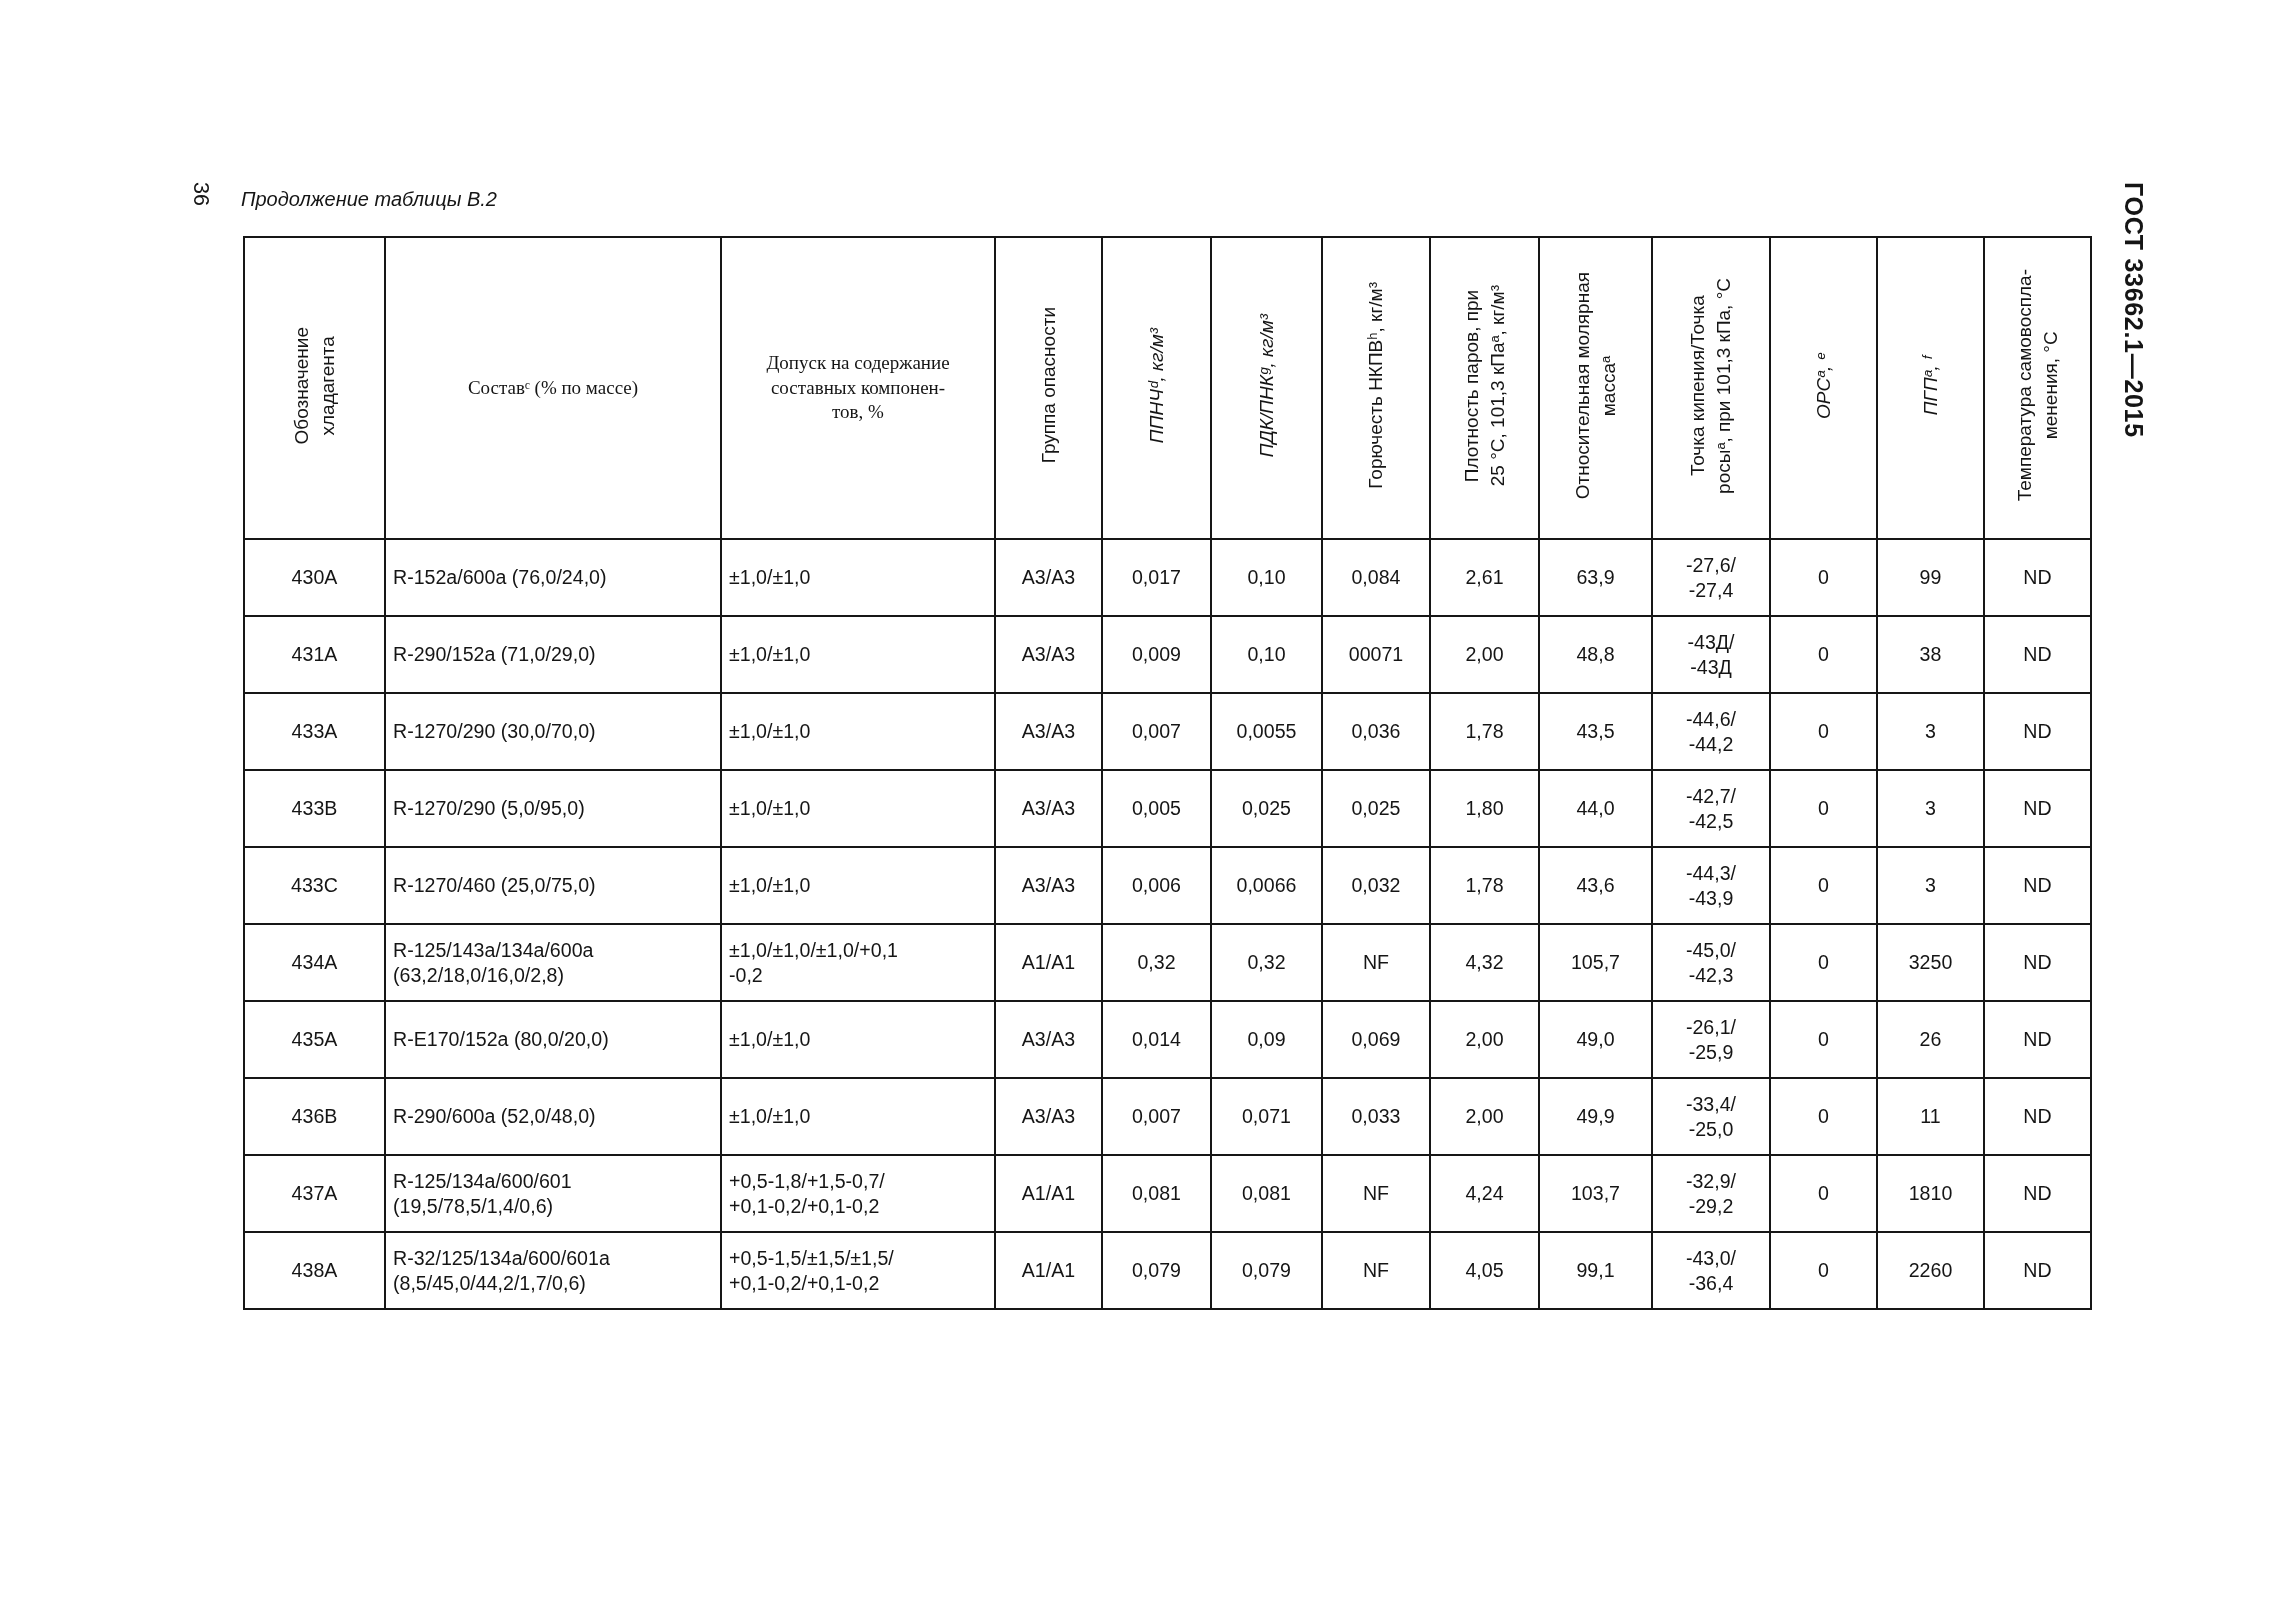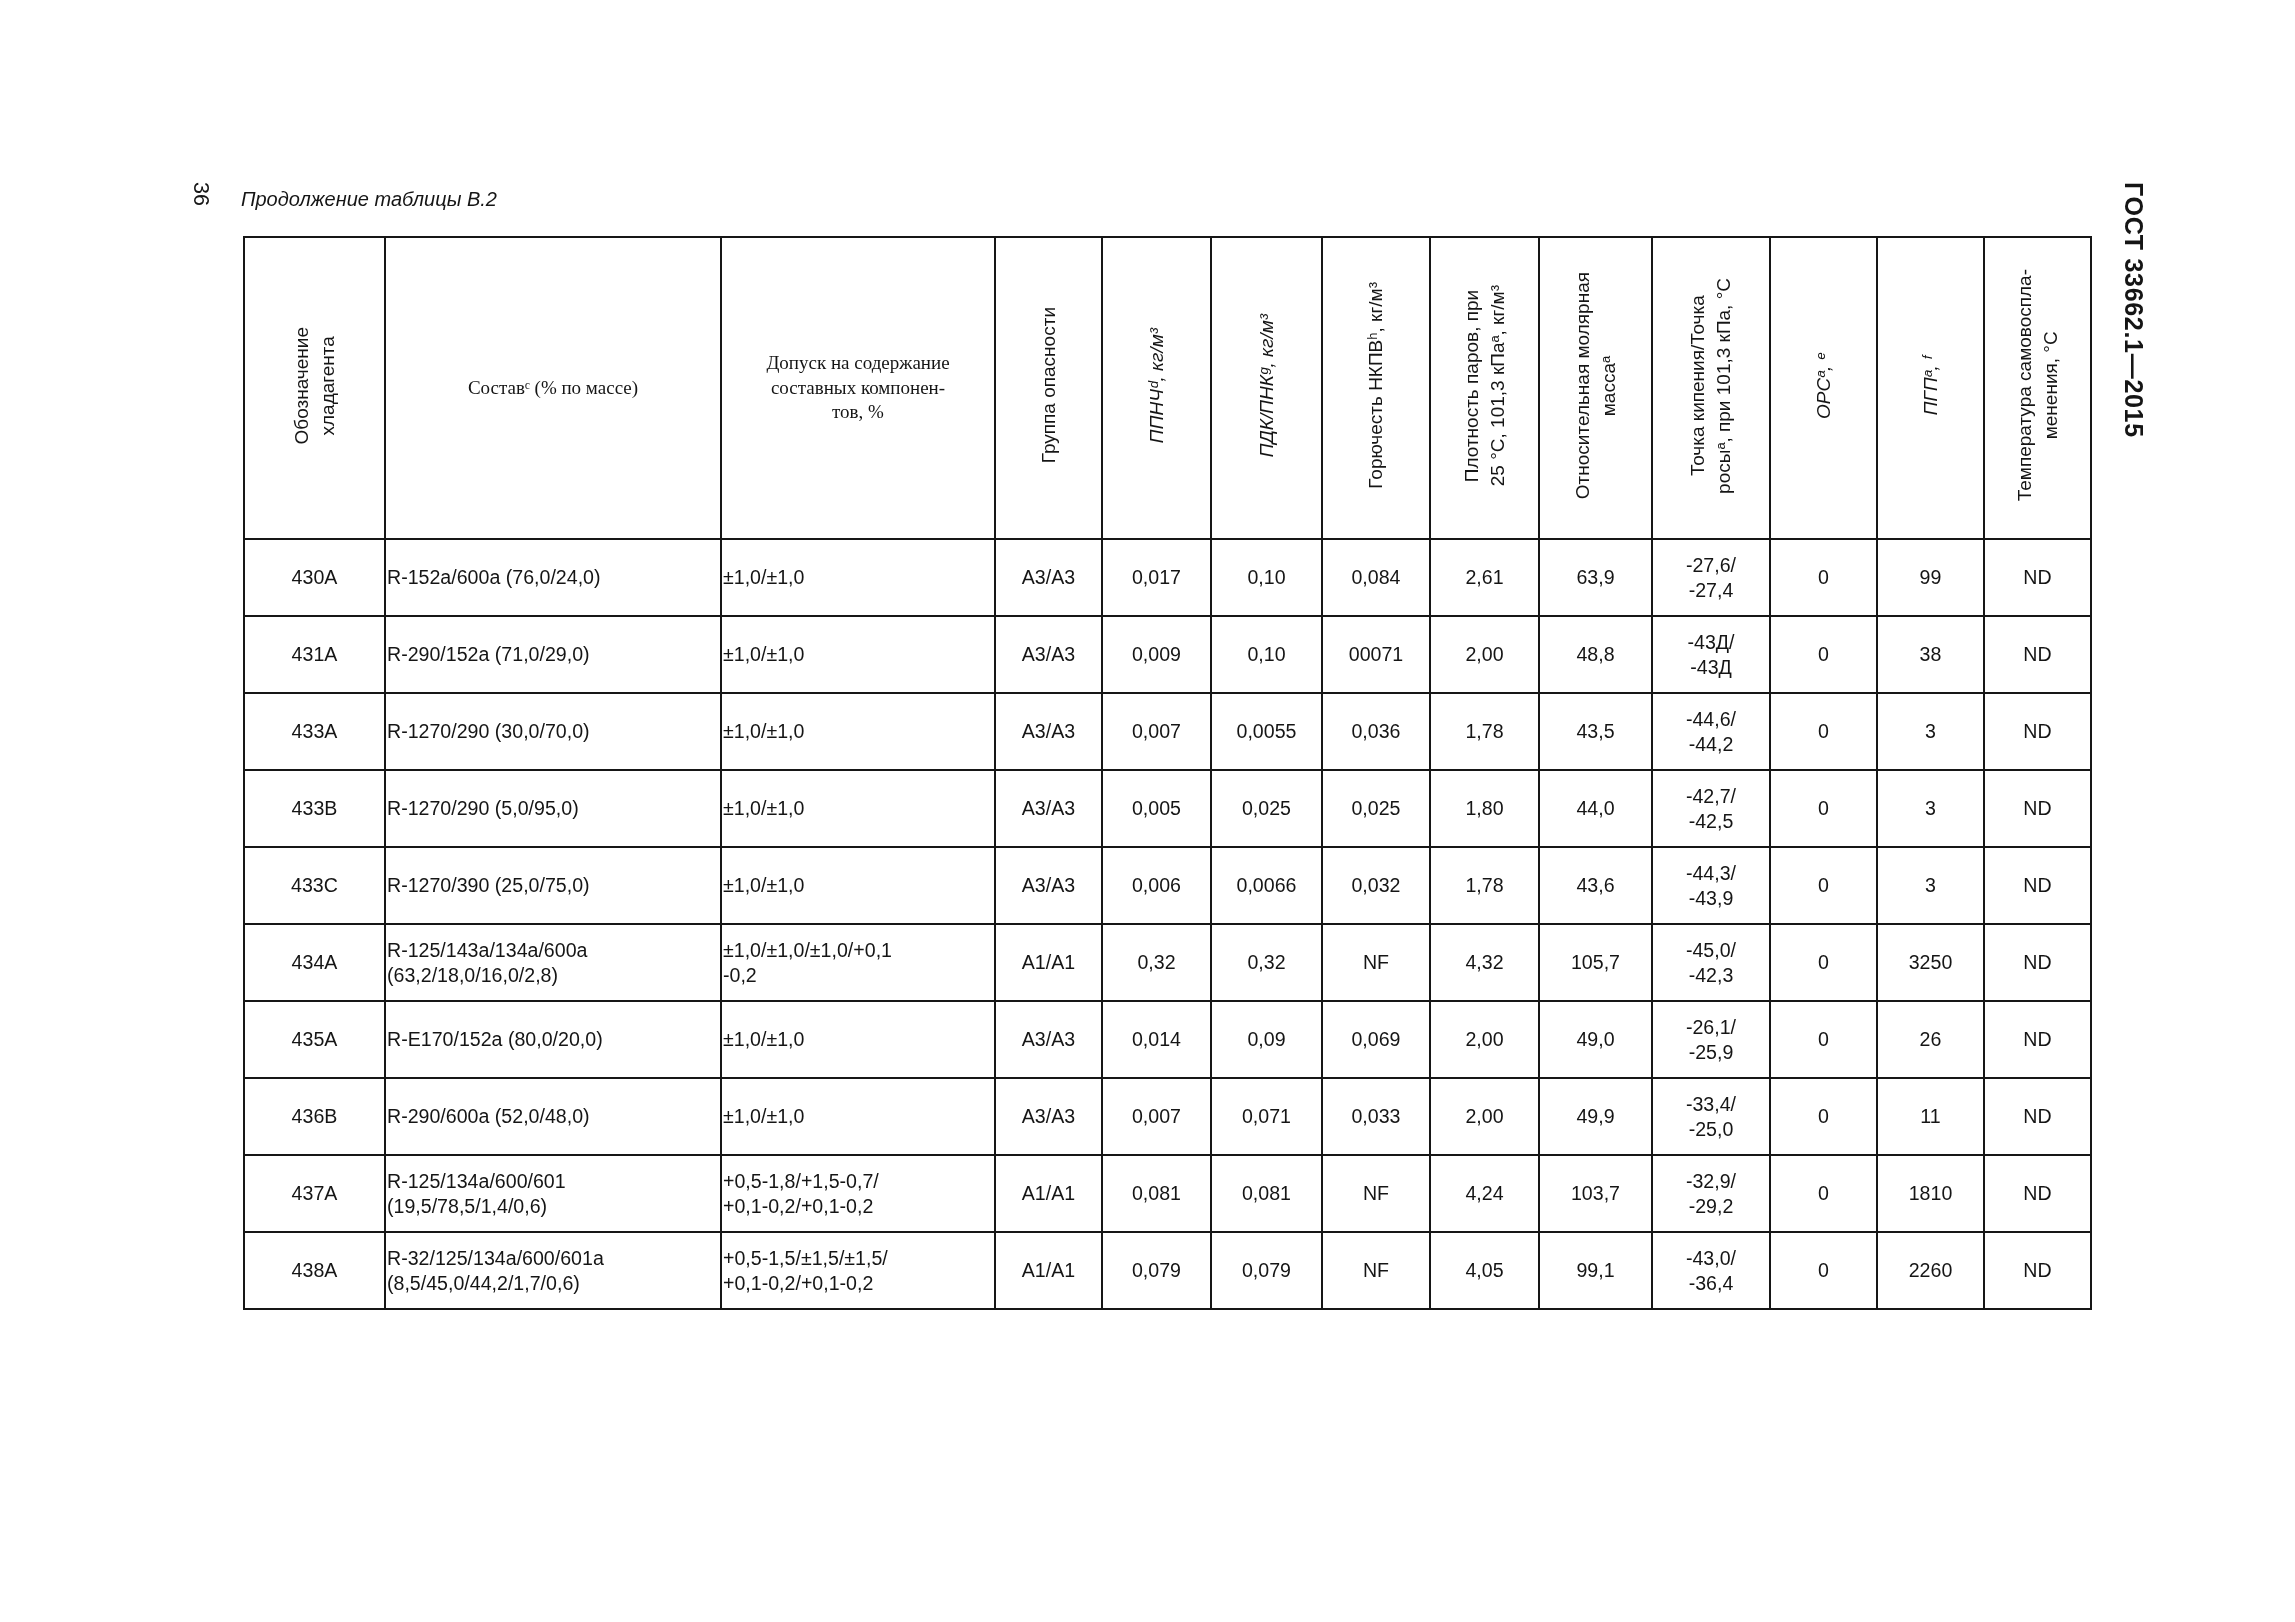--- a/index.html
+++ b/index.html
@@ -76,21 +76,21 @@
     line-height: 1.25;
     text-align: center;
     vertical-align: middle;
     white-space: pre-line;
     padding: 3.9px 5.2px;
     background: #ffffff;
   }
   tbody td:nth-child(2),
   tbody td:nth-child(3) {
     text-align: left;
-    padding-left: 1px;
+    padding-left: 7px;
   }
 </style>
 </head>
 <body>
 
 <div class="page">
 
   <div class="page-number">36</div>
   <div class="heading">Продолжение таблицы В.2</div>
   <div class="standard">ГОСТ 33662.1—2015</div>
@@ -195,21 +195,21 @@
           <td>1,80</td>
           <td>44,0</td>
           <td>-42,7/
 -42,5</td>
           <td>0</td>
           <td>3</td>
           <td>ND</td>
         </tr>
         <tr>
           <td>433C</td>
-          <td>R-1270/390 (25,0/75,0)</td>
+          <td>R-1270/460 (25,0/75,0)</td>
           <td>±1,0/±1,0</td>
           <td>A3/A3</td>
           <td>0,006</td>
           <td>0,0066</td>
           <td>0,032</td>
           <td>1,78</td>
           <td>43,6</td>
           <td>-44,3/
 -43,9</td>
           <td>0</td>

